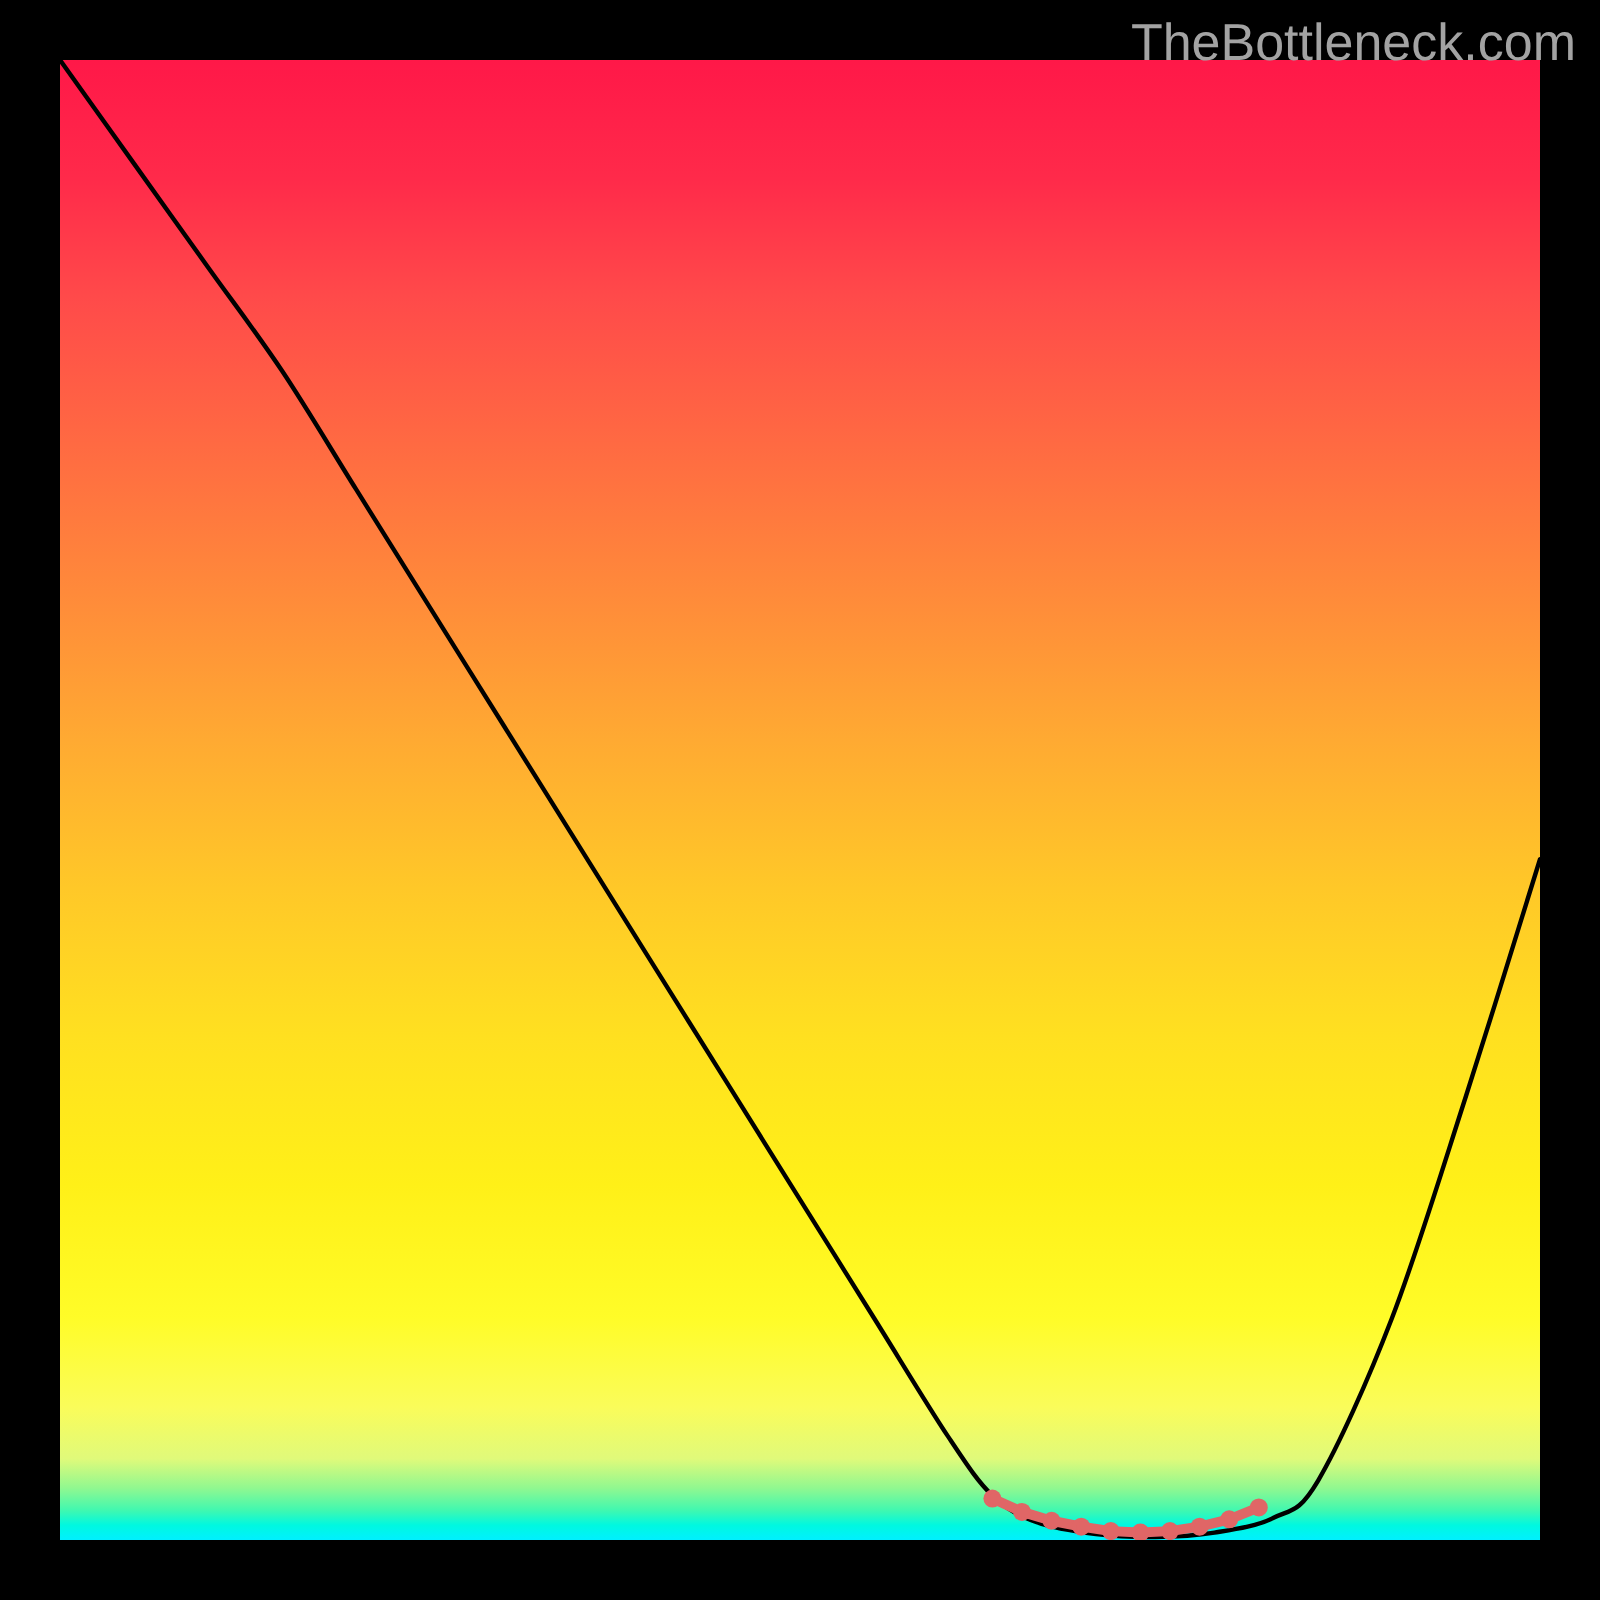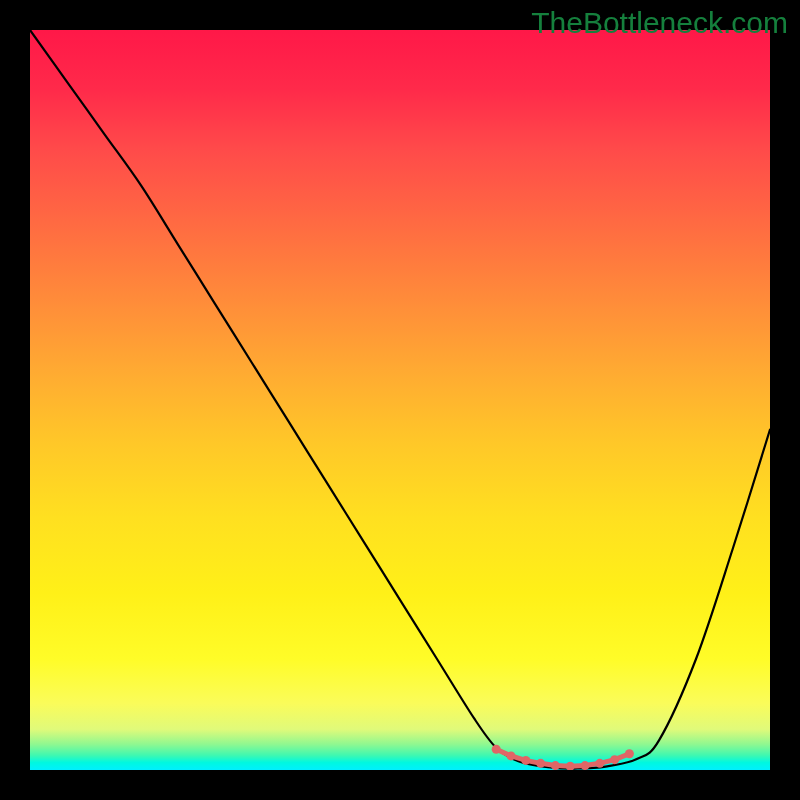--- a/index.html
+++ b/index.html
@@ -8,22 +8,22 @@
     height: 800px;
     background: #000;
     position: relative;
     overflow: hidden;
     font-family: Arial, sans-serif;
   }
   .watermark {
     position: absolute;
     top: 6px;
     right: 12px;
-    color: #15803d;
-    font-size: 30px;
+    color: #a3a3a3;
+    font-size: 26px;
     font-weight: 500;
     z-index: 10;
   }
   .plot-area {
     position: absolute;
     left: 30px;
     top: 30px;
     width: 740px;
     height: 740px;
     overflow: hidden;

